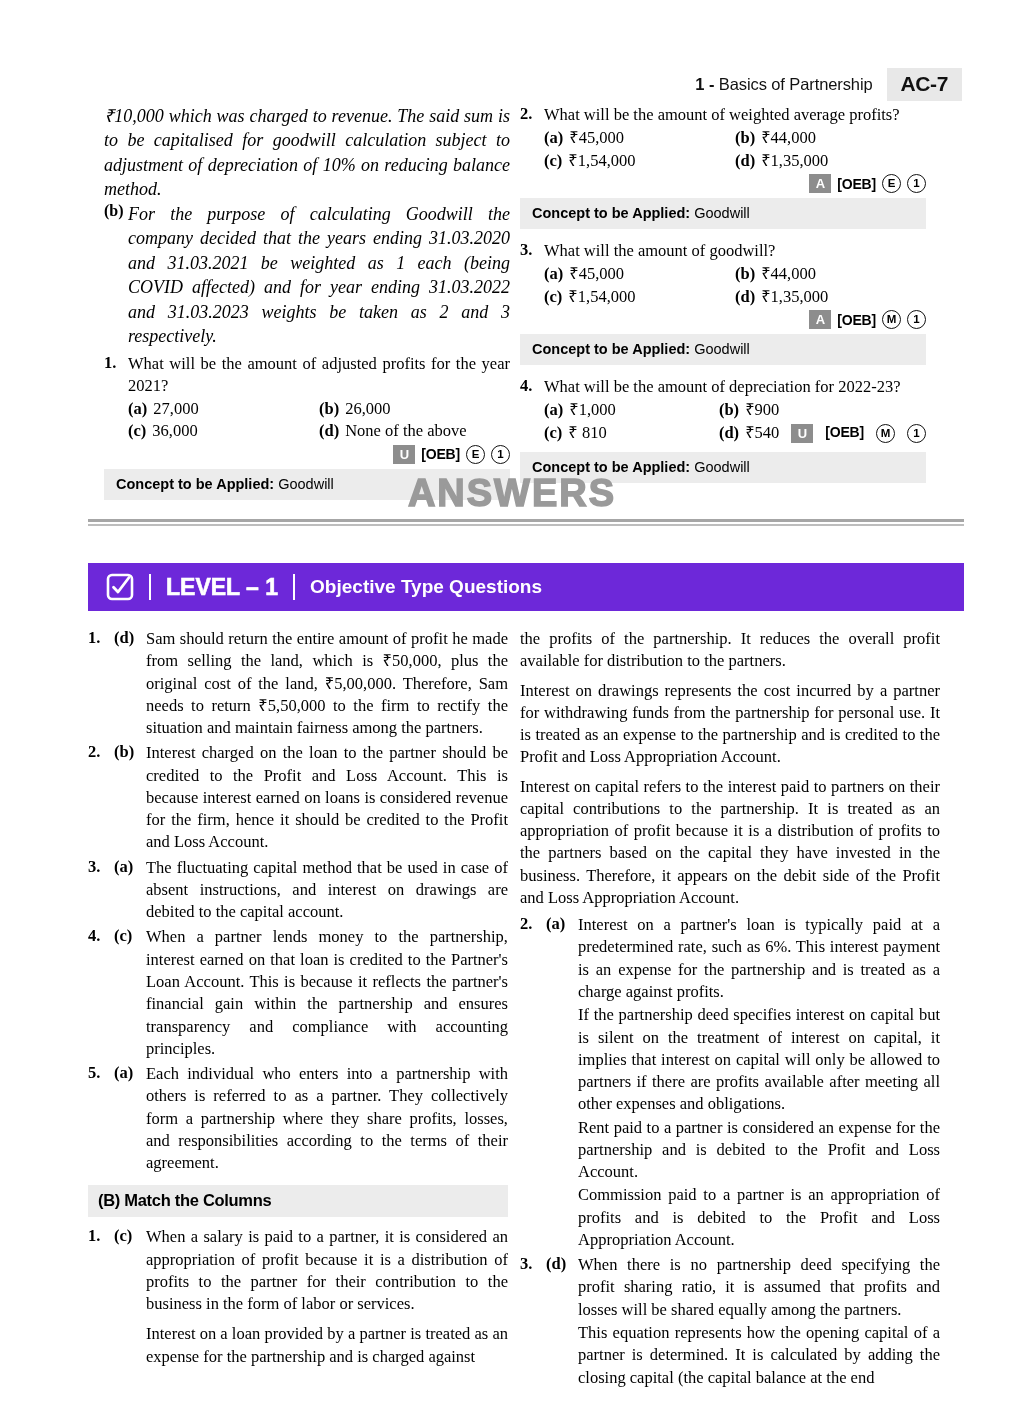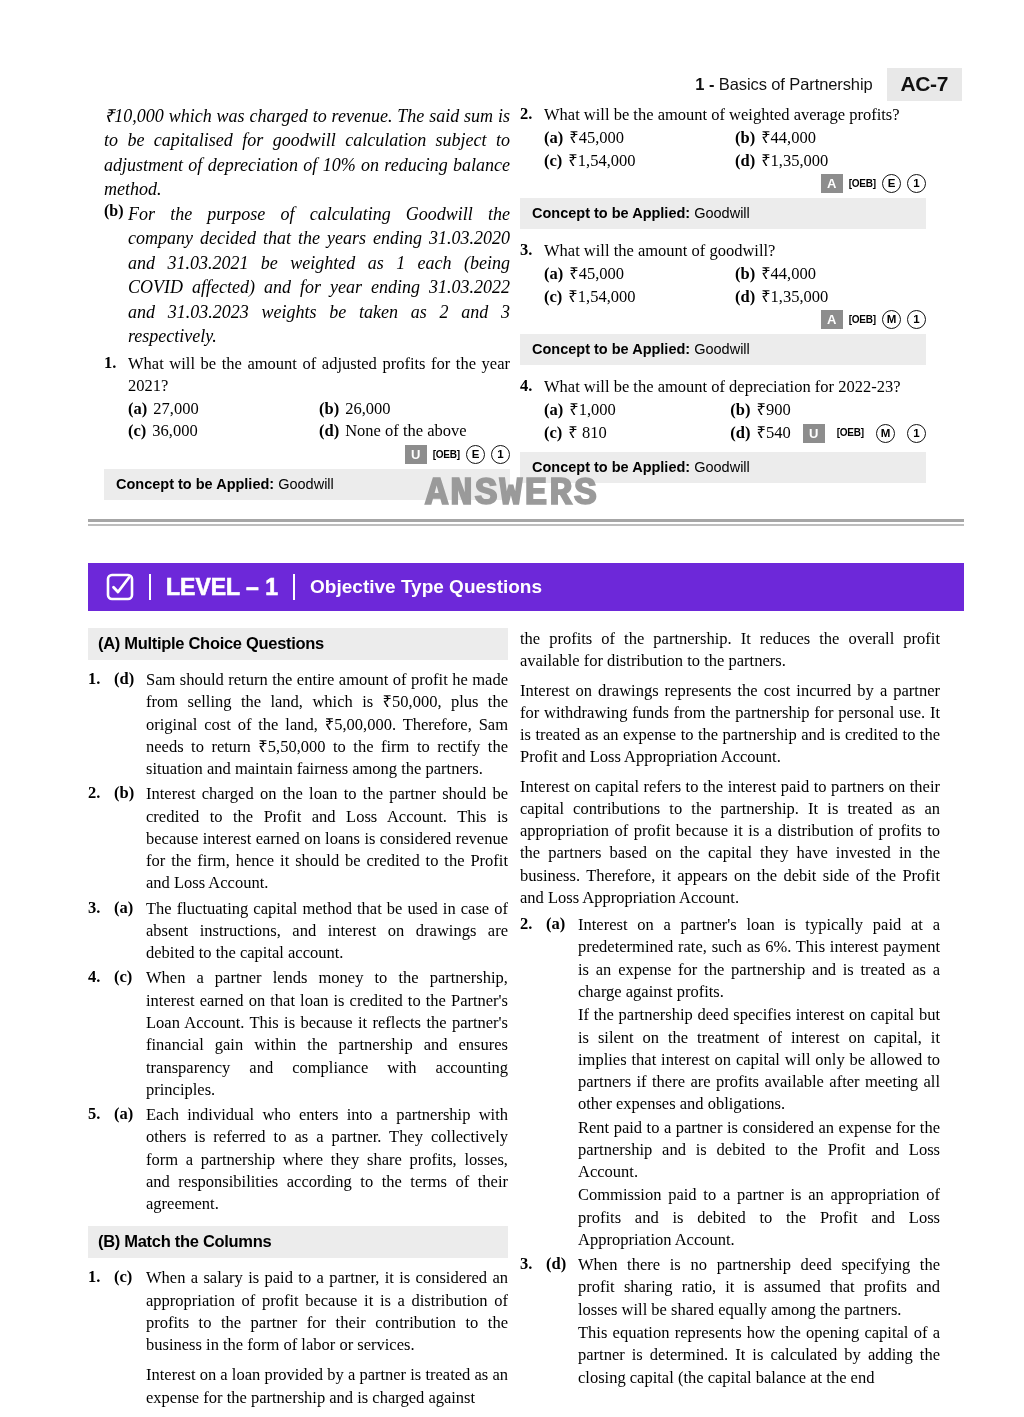--- a/index.html
+++ b/index.html
@@ -79,21 +79,21 @@
   }
   .bdg-sq{
     background:#8d8d8d; color:#fff;
     font-family:"Liberation Sans", sans-serif;
     font-weight:700; font-size:13px;
     width:22px; height:19px; line-height:19px; text-align:center;
     display:inline-block;
   }
   .bdg-oeb{
     font-family:"Liberation Sans", sans-serif;
-    font-weight:700; font-size:10px; letter-spacing:-0.2px;
+    font-weight:700; font-size:14px; letter-spacing:-0.2px;
   }
   .bdg-circ{
     border:1.4px solid #111; border-radius:50%;
     width:19px; height:19px; line-height:16px;
     font-family:"Liberation Sans", sans-serif;
     font-size:11.5px; font-weight:600; text-align:center;
     display:inline-block;
   }
 
   
@@ -103,21 +103,21 @@
     font-family:"Liberation Sans", sans-serif;
     font-size:14.5px; color:#000000;
     margin-bottom:11px;
   }
   .concept b{ font-weight:700; }
 
   
   .answers-title{
     position:absolute; top:472px; left:0; width:1024px;
     text-align:center;
-    font-family:Liberation Mono, monospace;
+    font-family:Liberation Sans, sans-serif;
     font-weight:700; font-size:38px; letter-spacing:2px;
     color:#9a9a9a;
     -webkit-text-stroke:1.5px #9a9a9a;
   }
   .rules{ position:absolute; top:519px; left:88px; width:876px; }
   .rules .r1{ height:3px; background:#a6a6a6; }
   .rules .r2{ height:2px; background:#bdbdbd; margin-top:2px; }
 
   .level-bar{
     position:absolute; top:563px; left:88px; width:876px; height:48px;
@@ -350,21 +350,20 @@
   <span class="lvl-sep"></span>
   <span class="lvl-name">LEVEL – 1</span>
   <span class="lvl-sep"></span>
   <span class="lvl-sub">Objective Type Questions</span>
 </div>
 
 <div class="acols">
 
   <div class="acol acol-left">
 
-    <div class="sec-head">(A) Multiple Choice Questions</div>
 
     <div class="ans">
       <div class="ans-num">1.</div>
       <div class="ans-key">(d)</div>
       <div class="ans-body">
           <p class="ans-p">Sam should return the entire amount of profit he made from selling the land, which is ₹50,000, plus the original cost of the land, ₹5,00,000. Therefore, Sam needs to return ₹5,50,000 to the firm to rectify the situation and maintain fairness among the partners.</p>
         </div>
     </div>
 
     <div class="ans">

